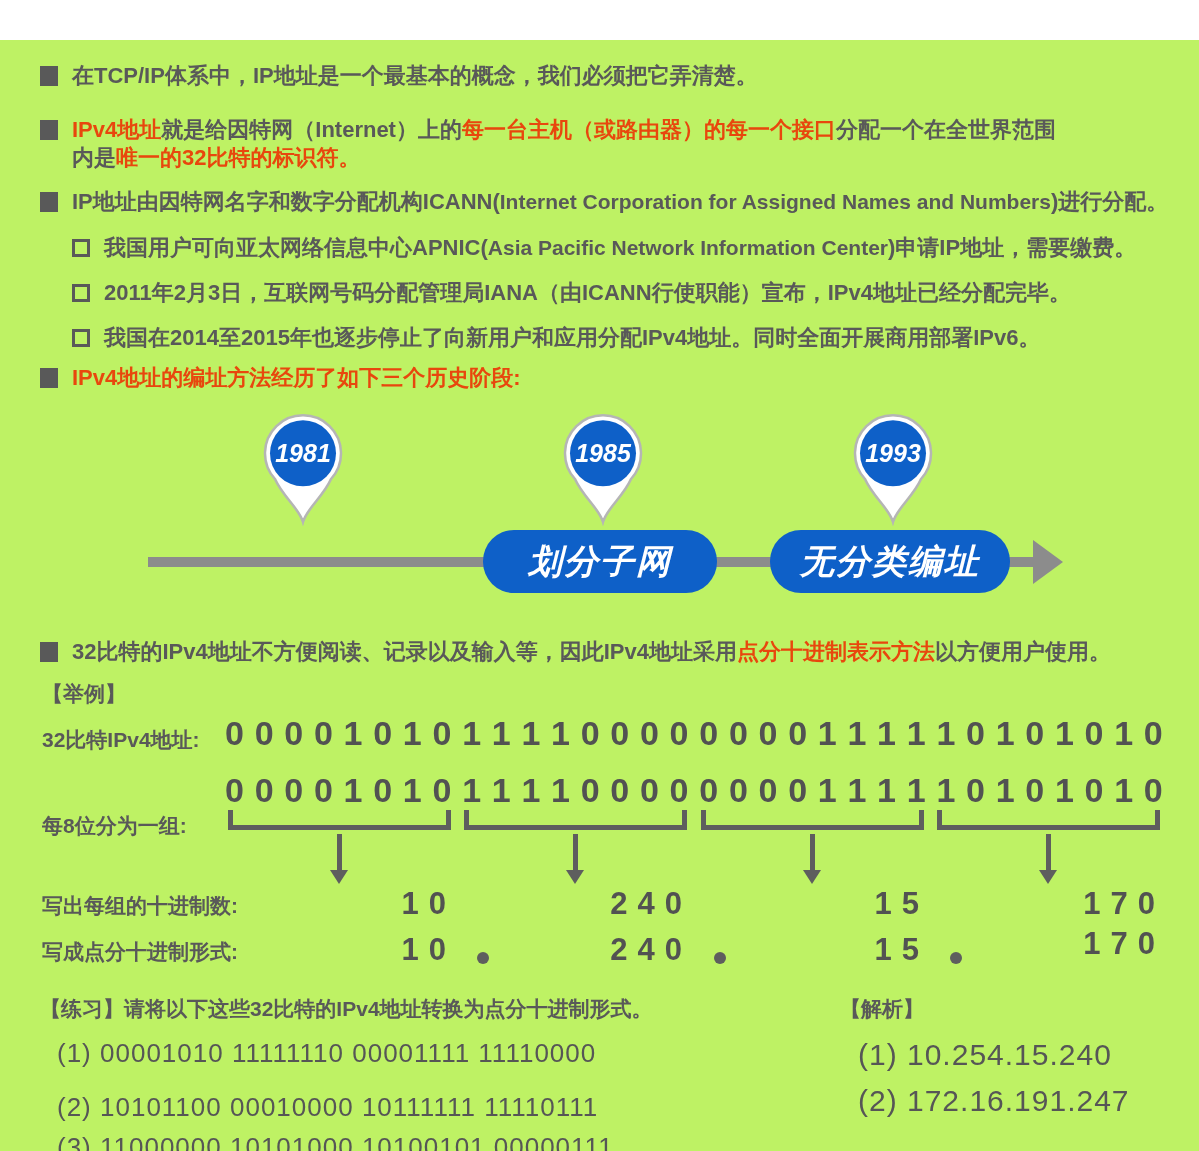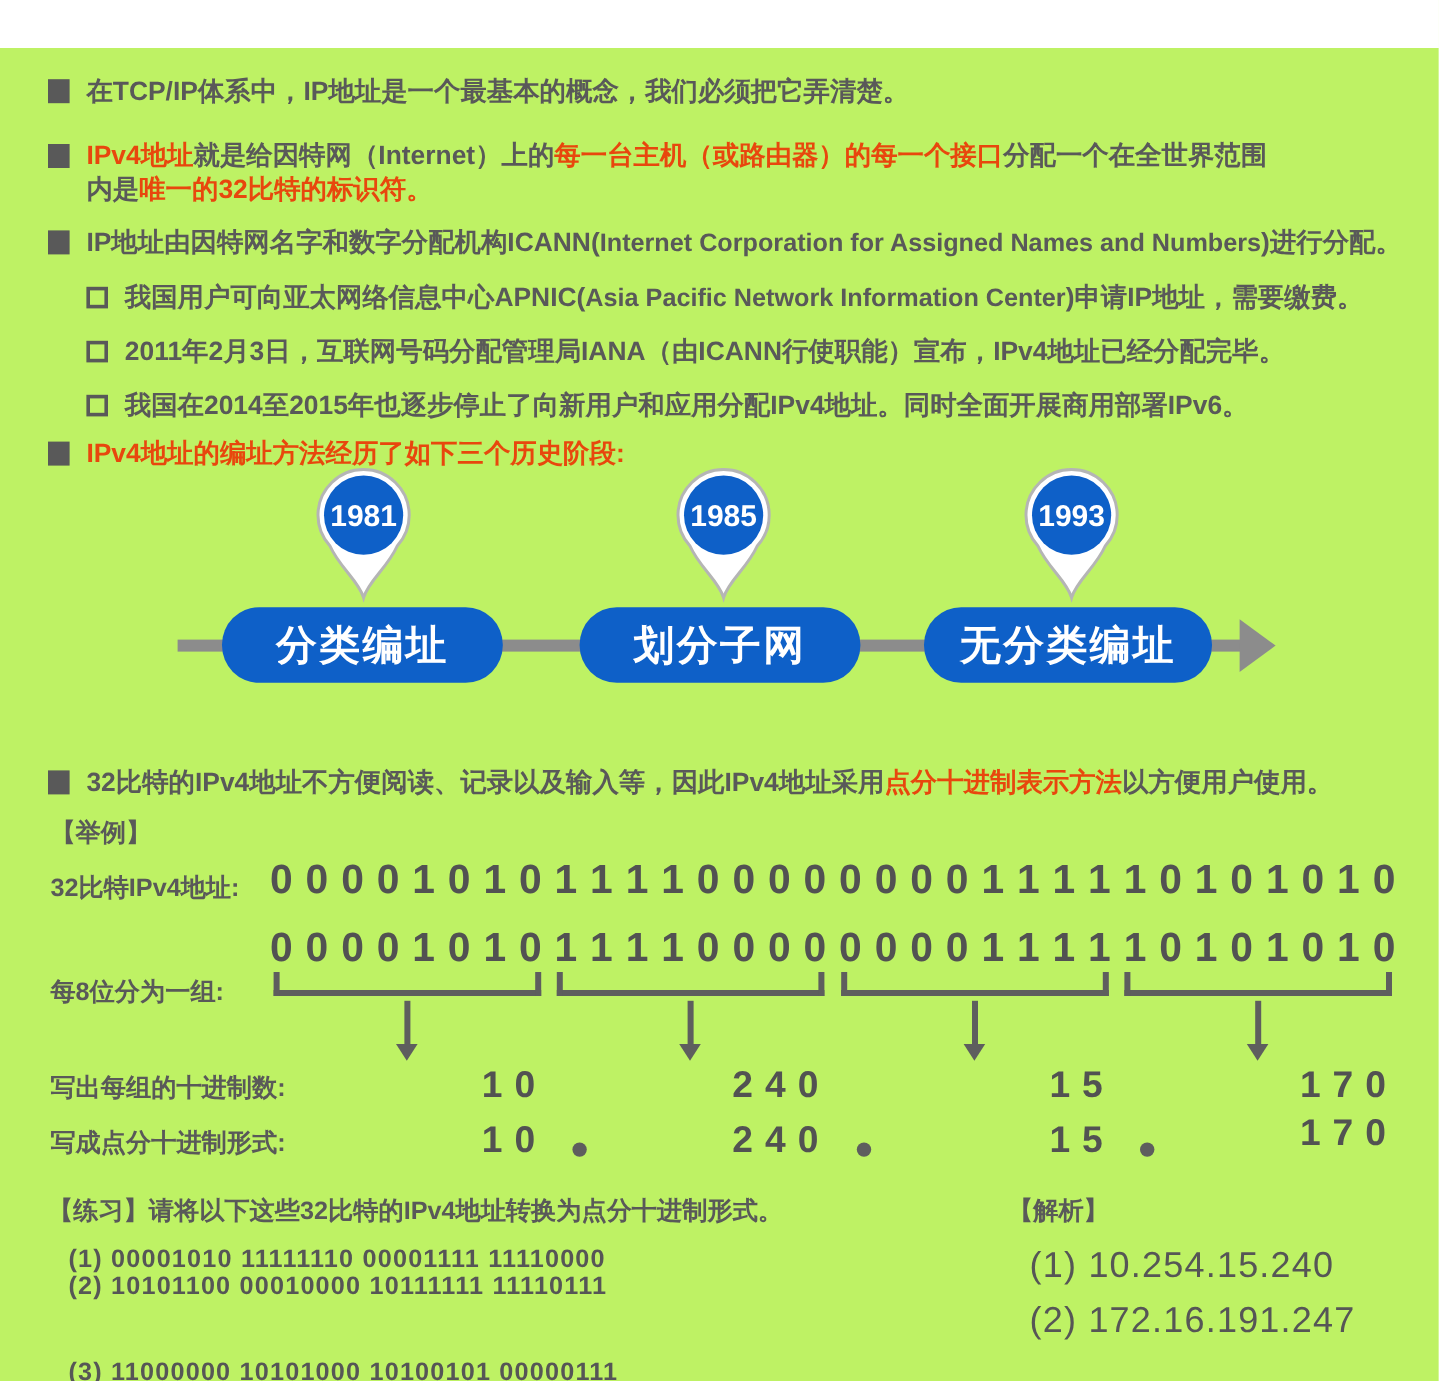--- a/index.html
+++ b/index.html
@@ -12,21 +12,21 @@
     font-family:"Liberation Sans","DejaVu Sans",sans-serif;color:var(--text);margin-top:40px;
   }
   
   .brow{position:absolute;left:40px;display:flex;align-items:flex-start;}
   .sq{flex:0 0 auto;width:18px;height:20px;background:var(--text);margin-top:4px;margin-right:14px;}
   .sq.hollow{width:18px;height:18px;background:transparent;border:3px solid var(--text);margin-top:5px;}
   .btxt{font-size:22px;font-weight:700;line-height:28px;white-space:nowrap;}
   .btxt .en{font-weight:700;font-size:21px;}
   .red{color:var(--red);}
   
-  .timeline{position:absolute;left:0;top:344px;width:1199px;height:210px;}
+  .timeline{position:absolute;left:0;top:368px;width:1199px;height:210px;font-style:italic;}
   .tl-bar{position:absolute;left:148px;top:149px;width:887px;height:10px;background:var(--bar);}
   .tl-head{position:absolute;left:1033px;top:132px;width:0;height:0;
     border-left:30px solid var(--bar);border-top:22px solid transparent;border-bottom:22px solid transparent;}
   .pill{position:absolute;top:122px;height:63px;background:var(--blue);border-radius:31px;
     display:flex;align-items:center;justify-content:center;color:#fff;font-size:34px;font-weight:700;letter-spacing:2px;}
   .pin{position:absolute;top:6px;width:90px;height:112px;}
   .pin path{fill:#ffffff;stroke:var(--pin-stroke);stroke-width:2.5;}
   .pin circle{fill:var(--blue);}
   .pin text{fill:#ffffff;font-size:25px;font-weight:700;text-anchor:middle;
     font-family:"Liberation Sans","DejaVu Sans",sans-serif;}
@@ -35,21 +35,21 @@
   .dlabel{position:absolute;left:0;font-size:21px;font-weight:700;white-space:nowrap;}
   .bitrow{position:absolute;left:183px;width:938px;display:flex;justify-content:space-between;
     font-size:34px;font-weight:700;line-height:34px;color:#525252;}
   .bracket{position:absolute;height:20px;border-left:5px solid #5e5e5e;border-right:5px solid #5e5e5e;border-bottom:5px solid #5e5e5e;}
   .arr-shaft{position:absolute;width:5px;height:36px;background:#5e5e5e;}
   .arr-head{position:absolute;width:0;height:0;border-left:9px solid transparent;border-right:9px solid transparent;border-top:14px solid #5e5e5e;}
   .dcell{position:absolute;width:228px;text-align:right;font-size:31px;font-weight:700;letter-spacing:10px;color:#525252;}
   .dot{position:absolute;width:12px;height:12px;border-radius:50%;background:#5e5e5e;}
   
   .ptitle{position:absolute;font-size:21px;font-weight:700;white-space:nowrap;}
-  .prow-q{position:absolute;left:57px;font-size:21px;font-weight:700;letter-spacing:1px;color:#565656;white-space:nowrap;}
+  .prow-q{position:absolute;left:57px;font-size:26px;font-weight:400;letter-spacing:1px;color:#565656;white-space:nowrap;}
   .prow-a{position:absolute;left:858px;font-size:30px;font-weight:400;letter-spacing:1px;color:#565656;white-space:nowrap;}
 </style>
 </head>
 <body>
 
 <div class="page">
 
   <div class="brow" style="top:22px">
     <span class="sq"></span>
     <div class="btxt">在TCP/IP体系中，IP地址是一个最基本的概念，我们必须把它弄清楚。</div>
@@ -101,21 +101,20 @@
       <path d="M45,108 C41,94 25,83 17,65 A38,38 0 1 1 73,65 C65,83 49,94 45,108 Z"></path>
       <circle cx="45" cy="39.3" r="33"></circle>
       <text x="45" y="48">1985</text>
     </svg>
     <svg class="pin" style="left:848px" viewBox="0 0 90 112">
       <path d="M45,108 C41,94 25,83 17,65 A38,38 0 1 1 73,65 C65,83 49,94 45,108 Z"></path>
       <circle cx="45" cy="39.3" r="33"></circle>
       <text x="45" y="48">1993</text>
     </svg>
 
-    <div class="pill" style="left:185px;width:234px">分类编址</div>
     <div class="pill" style="left:483px;width:234px">划分子网</div>
     <div class="pill" style="left:770px;width:240px">无分类编址</div>
   </div>
 
   <div class="brow" style="top:598px">
     <span class="sq"></span>
     <div class="btxt"><span>32比特的IPv4地址不方便阅读、记录以及输入等，因此IPv4地址采用</span><span class="red">点分十进制表示方法</span><span>以方便用户使用。</span></div>
   </div>
   <div class="ptitle" style="left:42px;top:640px">【举例】</div>
 
@@ -220,17 +219,17 @@
     <div class="dot" style="left:435px;top:236px"></div>
     <div class="dot" style="left:672px;top:236px"></div>
     <div class="dot" style="left:908px;top:236px"></div>
   </div>
 
   <div class="ptitle" style="left:40px;top:955px">【练习】请将以下这些32比特的IPv4地址转换为点分十进制形式。</div>
   <div class="ptitle" style="left:840px;top:955px">【解析】</div>
 
   <div class="prow-q" style="top:998px">(1) 00001010 11111110 00001111 11110000</div>
   <div class="prow-a" style="top:998px">(1) 10.254.15.240</div>
-  <div class="prow-q" style="top:1020px">(2) 10101100 00010000 10111111 11110111</div>
+  <div class="prow-q" style="top:1052px">(2) 10101100 00010000 10111111 11110111</div>
   <div class="prow-a" style="top:1044px">(2) 172.16.191.247</div>
   <div class="prow-q" style="top:1092px">(3) 11000000 10101000 10100101 00000111</div>
 
 </div>
 
 </body></html>

